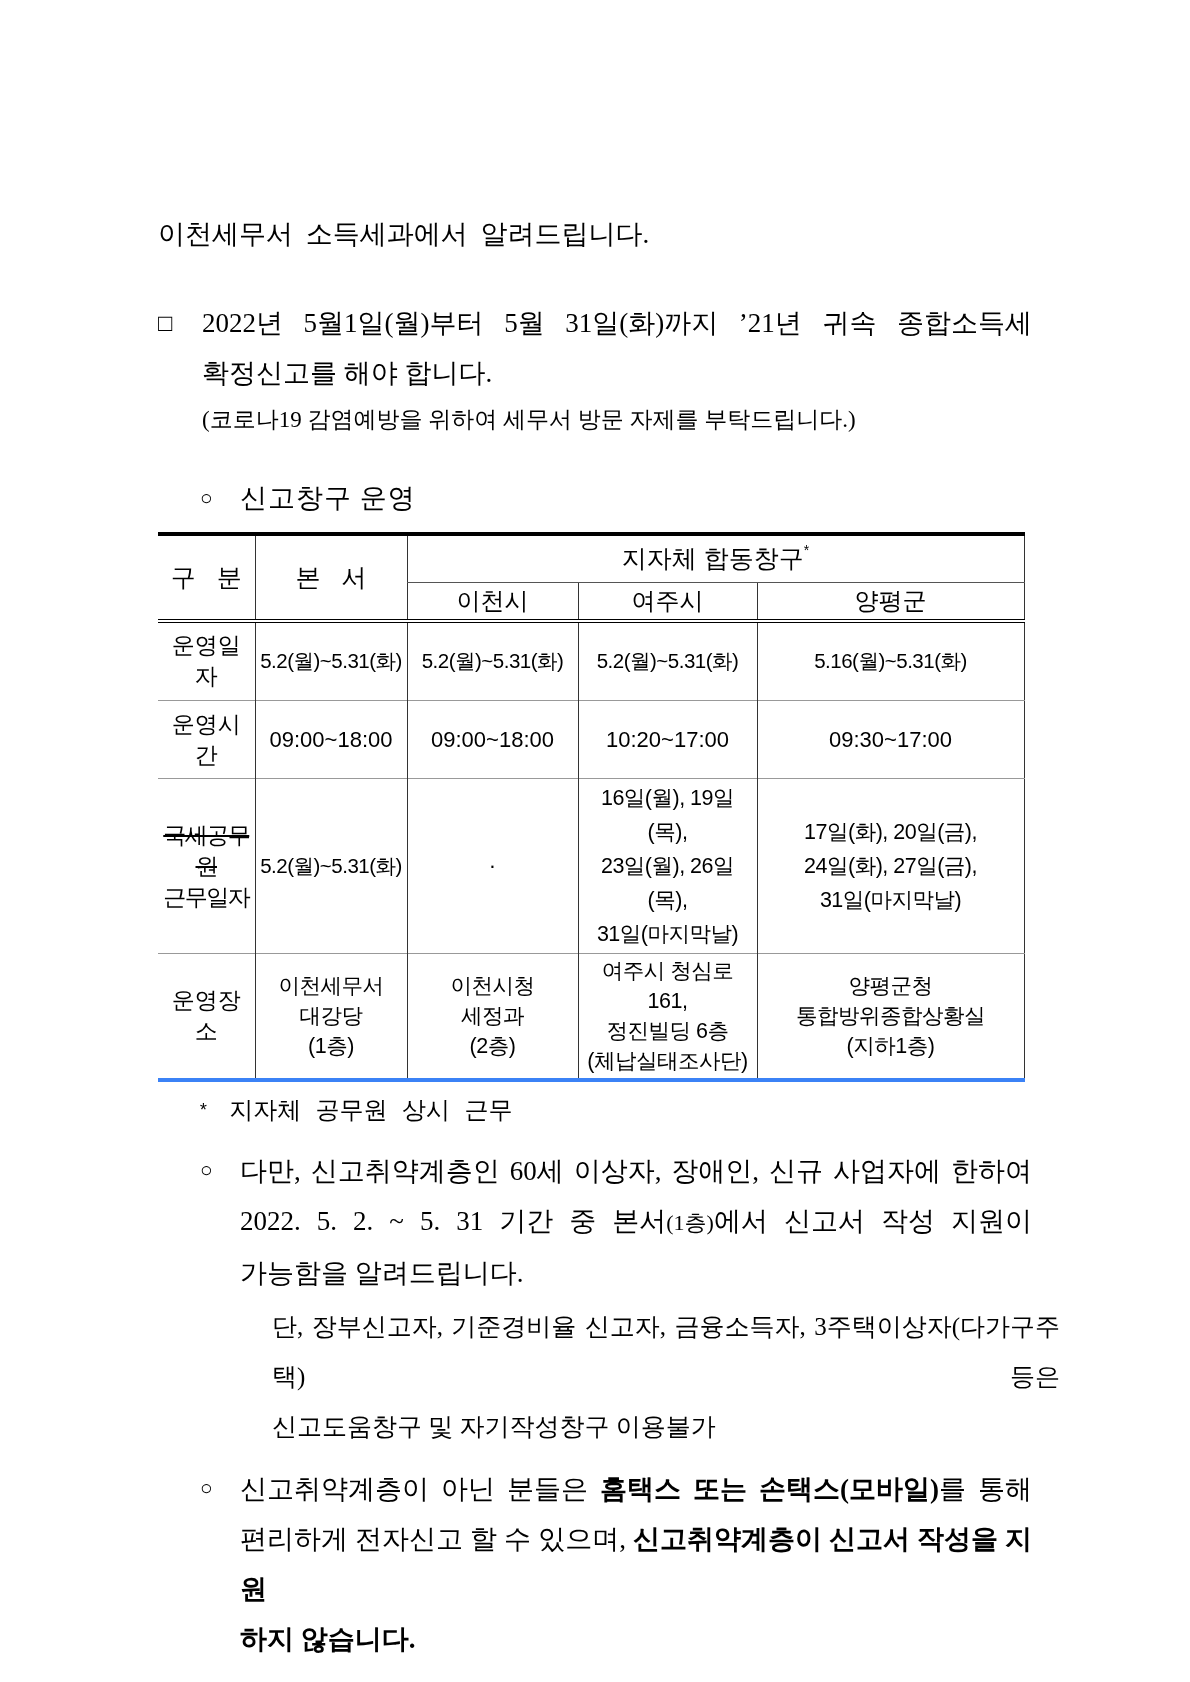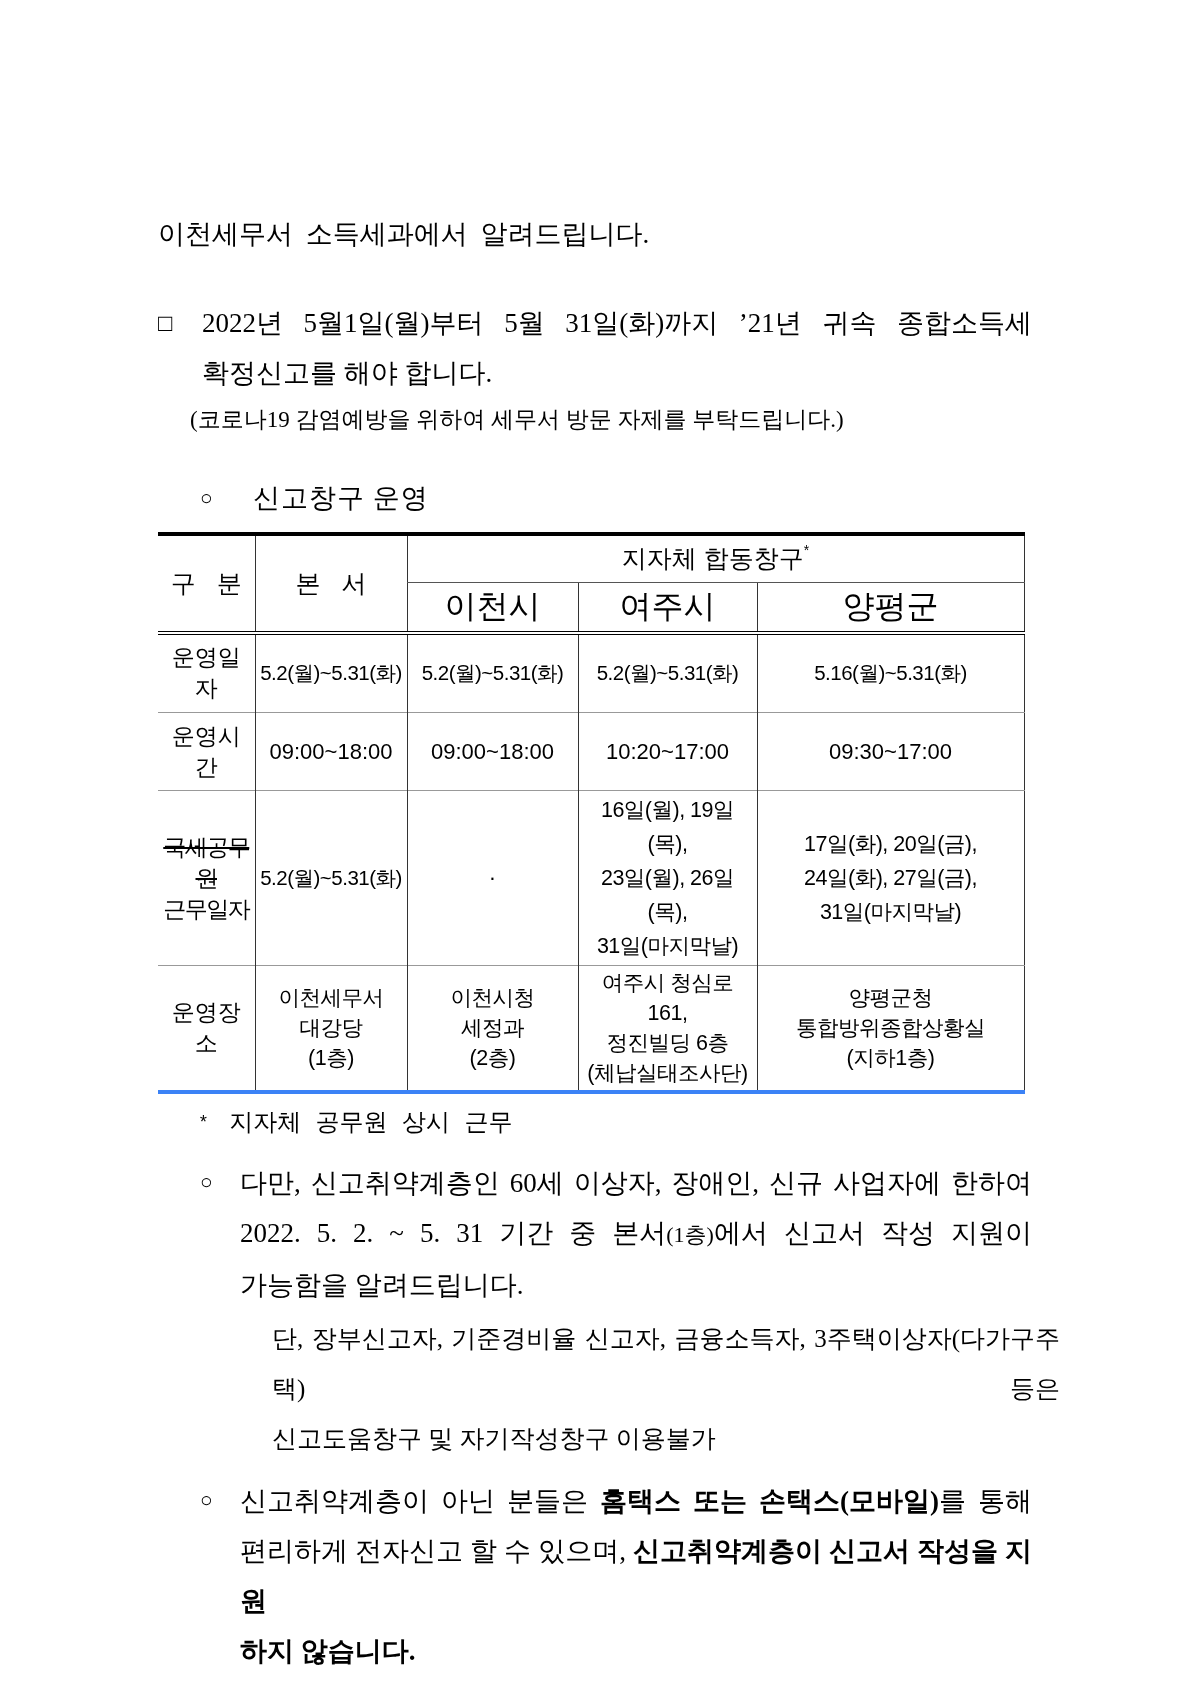--- a/index.html
+++ b/index.html
@@ -15,42 +15,42 @@
 
   .title { font-size:29px; font-weight:bold; letter-spacing:-0.5px; white-space:nowrap; }
   .intro { margin-top:38px; font-size:27px; word-spacing:6px; }
 
   .hang { display:flex; margin-top:46px; font-size:27px; }
   .hang .mk { flex:none; width:44px; font-size:24px; line-height:50px; }
   .hang .txt { flex:1; }
   .line { line-height:50px; }
   .j { text-align:justify; text-align-last:justify; }
 
-  .covid { margin-top:2px; margin-left:32px; font-size:23px; line-height:40px; }
+  .covid { margin-top:2px; margin-left:44px; font-size:23px; line-height:40px; }
 
   .hang2 { display:flex; margin-left:42px; font-size:27px; }
   .hang2 .mk2 { flex:none; width:40px; font-size:21px; line-height:48px; }
   .hang2 .txt { flex:1; }
   .winhead { margin-top:34px; }
-  .winhead .txt { line-height:48px; letter-spacing:1px;margin-left:13px; }
+  .winhead .txt { line-height:48px; letter-spacing:1px; }
 
   
   table.win {
     margin-top:10px;
     width:866px;
     table-layout:fixed;
     border-collapse:collapse;
     font-family:"Liberation Sans","DejaVu Sans",sans-serif;
     border-top:4px solid #000;
     border-bottom:4px solid #3b82f6;
     border-right:1px solid #333;
   }
   table.win th, table.win td { text-align:center; vertical-align:middle; font-weight:normal; padding:2px 3px; }
   .hrow1 th { height:48px; font-size:25px; }
-  .hrow2 th { height:30px; font-size:32px; }
+  .hrow2 th { height:30px; font-size:24px; }
   .hspan { word-spacing:14px; }
   th.grp { border-left:1px solid #333; border-bottom:1px solid #555; font-size:25px; }
   .hrow2 th { border-left:1px solid #333; }
   th.rspan, .hrow2 th { border-bottom:4px double #000; }
   tbody th, tbody td { border-left:1px solid #333; font-size:22px; }
   tbody th.lbl { border-left:none; font-size:23px; }
   tbody tr + tr th, tbody tr + tr td { border-top:1px solid #999; }
   tr.r1 td, tr.r1 th { height:80px; }
   tr.r2 td, tr.r2 th { height:78px; }
   tr.r3 td, tr.r3 th { height:114px; }

